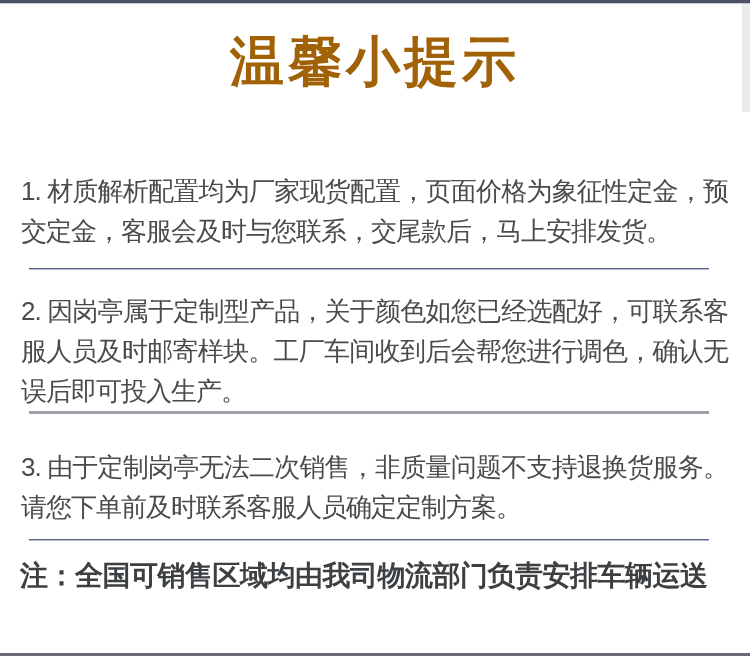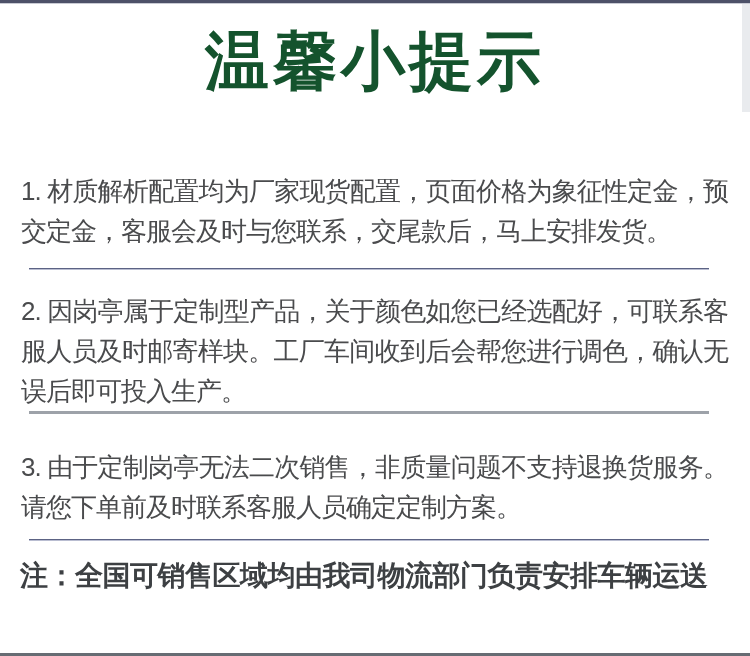--- a/index.html
+++ b/index.html
@@ -24,24 +24,24 @@
   }
   .scroll-strip {
     position: absolute; top: 4px; right: 0;
     width: 8px; height: 108px;
     background: #e9ebee;
   }
   .title {
     margin: 26px 16px 0;
     line-height: 70px;
     text-align: center;
-    font-size: 64px;
+    font-size: 54px;
     font-weight: 900;
     letter-spacing: 4px;
-    color: #14532d;
+    color: #a16207;
     font-family: "Liberation Sans", sans-serif;
   }
   .para {
     margin: 0;
     padding: 0 22px 0 21px;
     font-size: 26px;
     letter-spacing: -1px;
     line-height: 40px;
     color: #4a4b4d;
     text-align: justify;

